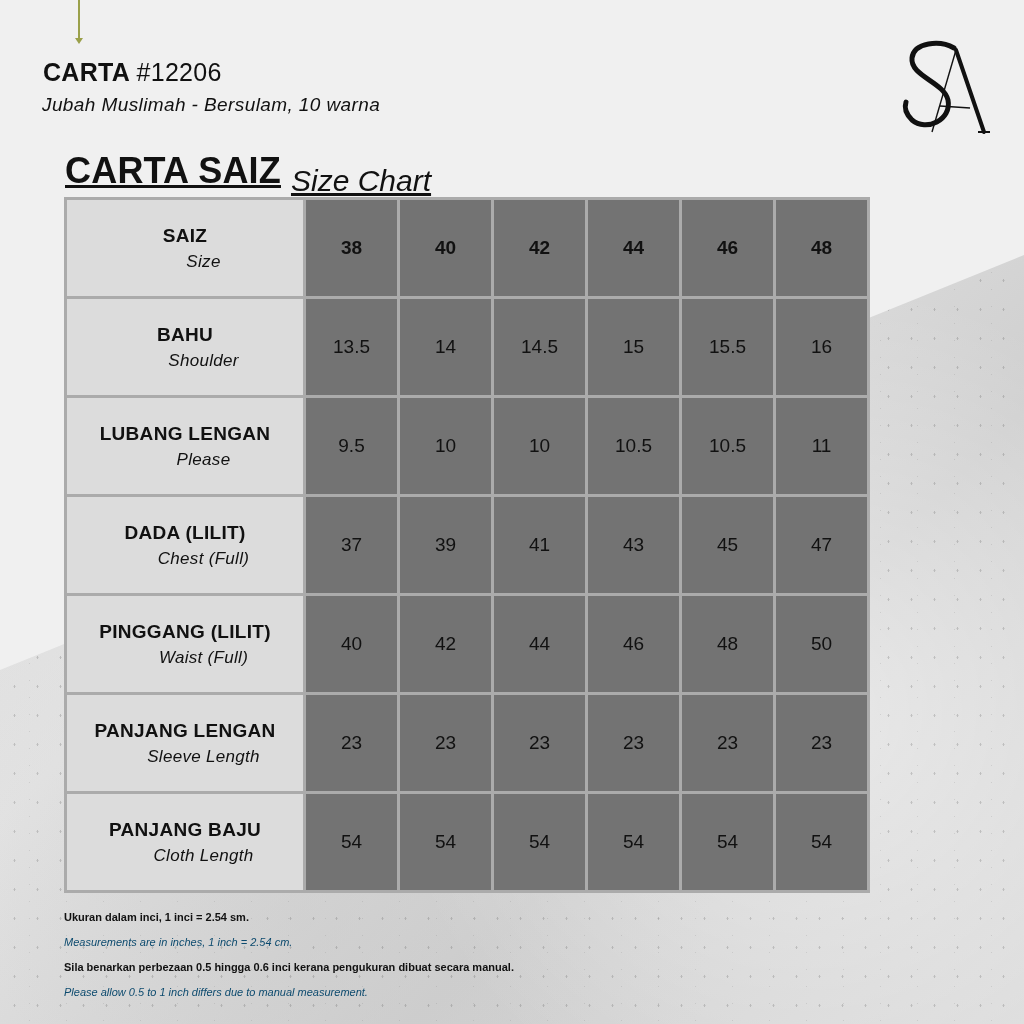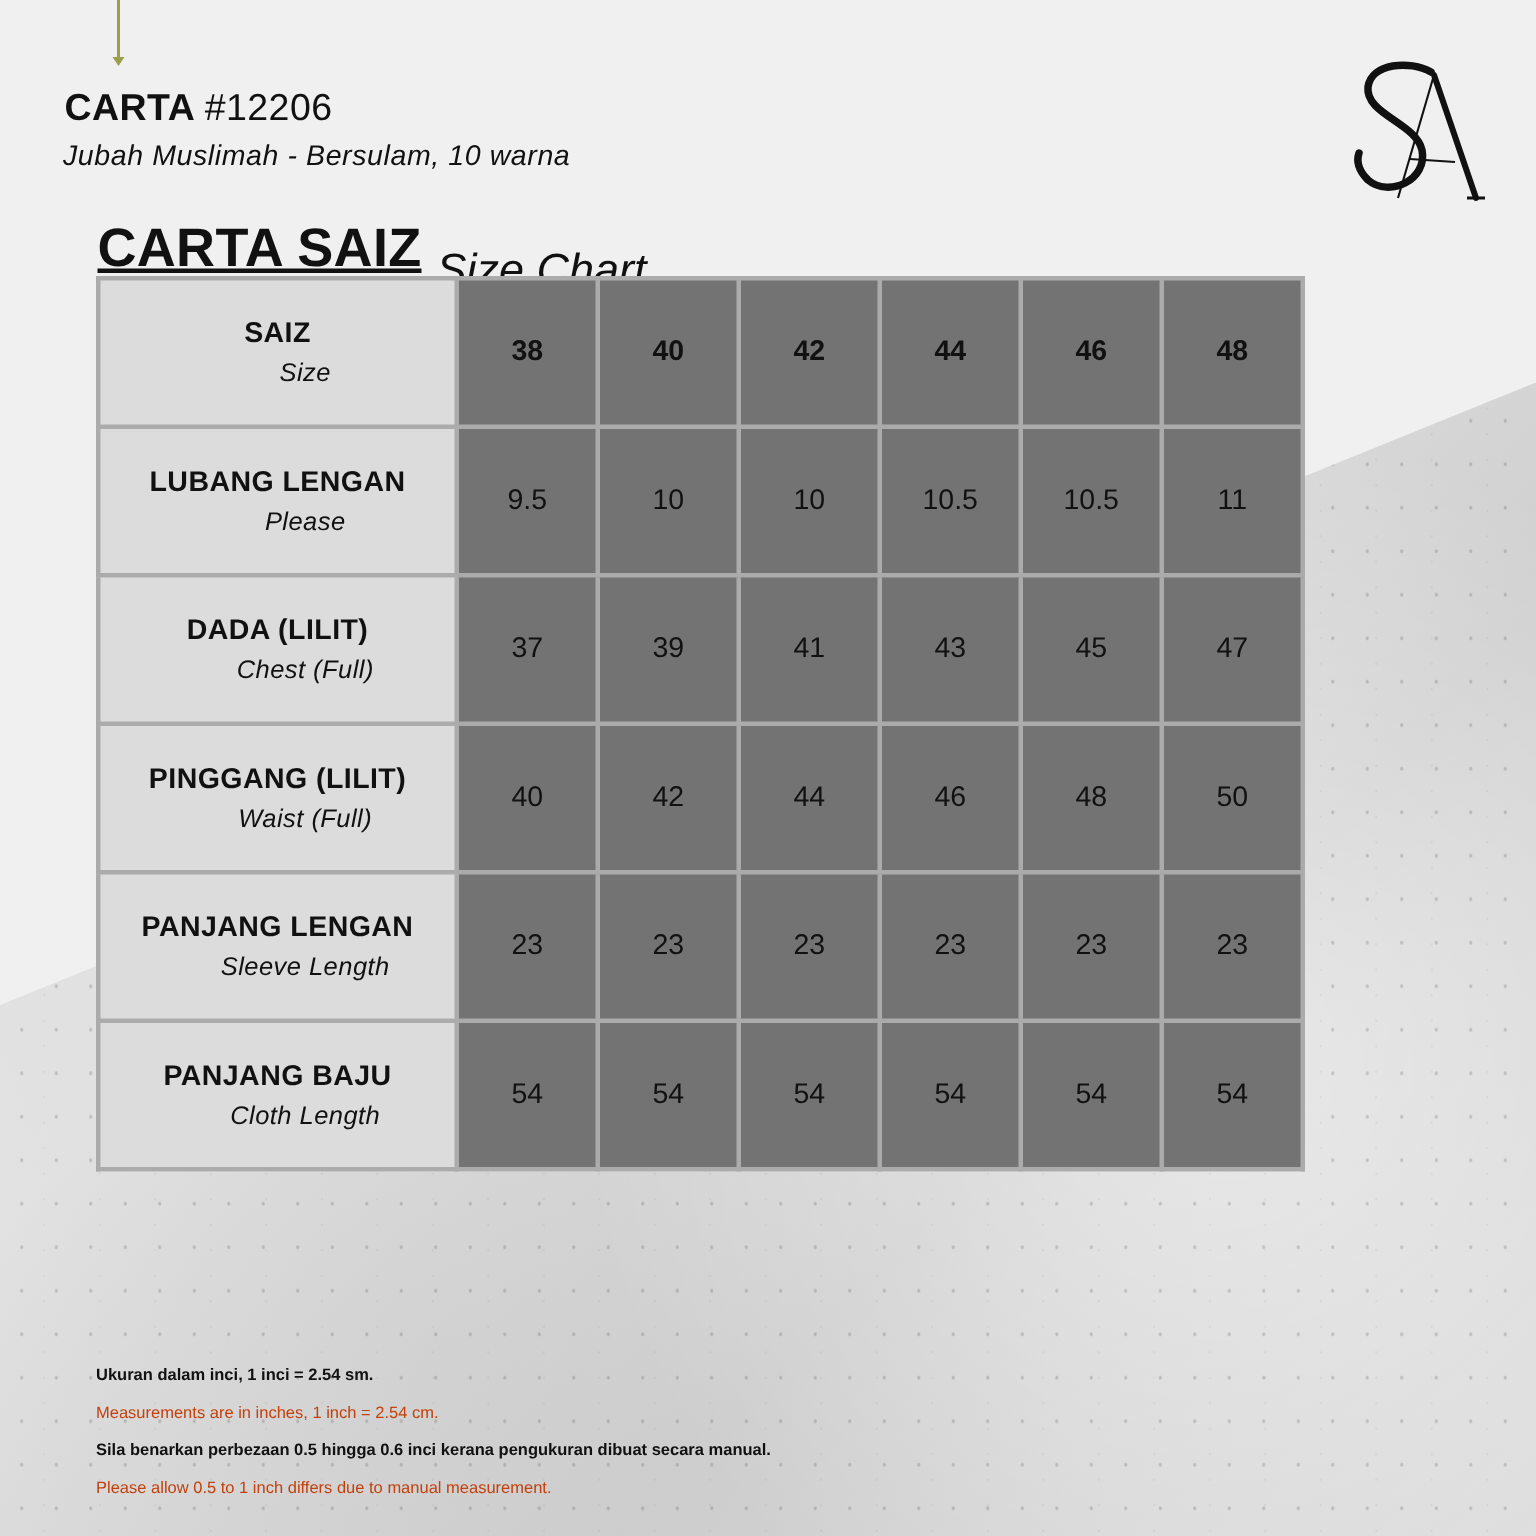--- a/index.html
+++ b/index.html
@@ -44,46 +44,46 @@
   .product-code .num { font-weight: 500; }
   .product-desc {
     position: absolute; left: 42px; top: 94px;
     font-size: 19px; font-style: italic; letter-spacing: 0.4px;
   }
   .logo {
     position: absolute; left: 896px; top: 36px; width: 96px; height: 100px;
   }
   .chart-title {
     position: absolute; left: 65px; top: 144px;
-    display: flex; align-items: flex-start; gap: 10px; text-decoration: underline;
+    display: flex; align-items: center; gap: 10px; text-decoration: underline;
   }
   .chart-title .t-main { font-size: 36px; font-weight: 700; letter-spacing: 0.2px; }
   .chart-title .t-sub { font-size: 30px; font-style: italic; font-weight: 400; margin-top: 20px; }
 
   table.size-table {
-    position: absolute; left: 64px; top: 184px;
+    position: absolute; left: 64px; top: 197px;
     border-collapse: collapse;
     background: #f1f1f1;
   }
   table.size-table td {
     border: 3px solid #ababab;
     text-align: center; vertical-align: middle;
     height: 99px;
   }
   td.label-cell {
     width: 239px; background: #dcdcdc;
   }
   td.val-cell { width: 94px; font-size: 19px; background: #737373; }
   td.head-val { font-weight: 700; }
   .lbl-main { display: block; font-size: 19px; font-weight: 700; letter-spacing: 0.3px; }
   .lbl-sub { display: block; font-size: 17px; font-style: italic; margin-top: 5px; letter-spacing: 0.3px; padding-left: 37px; }
 
   .notes { position: absolute; left: 64px; top: 905px; font-size: 11px; line-height: 25px; }
   .notes .b { font-weight: 700; }
-  .notes .i { color: #c2410c; }
+  .notes .i { font-style: italic; color: #0c4a6e; }
 </style>
 </head>
 <body>
 
 <div class="bg-concrete"></div>
 <div class="bg-speck"></div>
 
 <div class="pointer-line"></div>
 <div class="pointer-head"></div>
 
@@ -115,20 +115,32 @@
       <span class="lbl-sub">Size</span>
     </td>
     <td class="val-cell head-val">38</td>
     <td class="val-cell head-val">40</td>
     <td class="val-cell head-val">42</td>
     <td class="val-cell head-val">44</td>
     <td class="val-cell head-val">46</td>
     <td class="val-cell head-val">48</td>
   </tr>
 
+  <tr>
+    <td class="label-cell">
+      <span class="lbl-main">BAHU</span>
+      <span class="lbl-sub">Shoulder</span>
+    </td>
+    <td class="val-cell">13.5</td>
+    <td class="val-cell">14</td>
+    <td class="val-cell">14.5</td>
+    <td class="val-cell">15</td>
+    <td class="val-cell">15.5</td>
+    <td class="val-cell">16</td>
+  </tr>
 
   <tr>
     <td class="label-cell">
       <span class="lbl-main">LUBANG LENGAN</span>
       <span class="lbl-sub">Please</span>
     </td>
     <td class="val-cell">9.5</td>
     <td class="val-cell">10</td>
     <td class="val-cell">10</td>
     <td class="val-cell">10.5</td>

